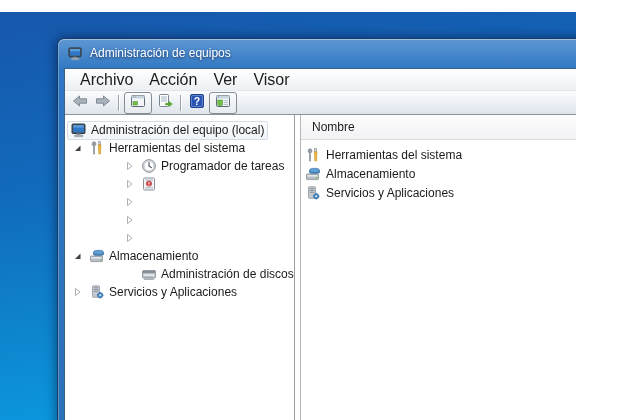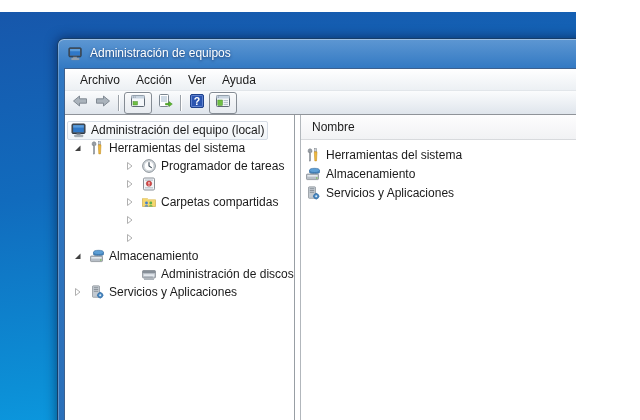--- a/index.html
+++ b/index.html
@@ -12,21 +12,21 @@
     border:1px solid #163d68;border-bottom:none;border-radius:7px 7px 0 0;
     background:linear-gradient(180deg,#5e97d2 0%,#2f77c2 8%,#2a6fb9 100%);
     box-shadow:0 0 12px rgba(0,10,40,.55), inset 0 1px 0 rgba(255,255,255,.4), inset 1px 0 0 rgba(255,255,255,.25);}
   .titlebar{height:28px;display:flex;align-items:center;padding-left:10px;gap:7px;}
   .title-text{color:#ffffff;font-size:12px;text-shadow:0 1px 3px rgba(0,10,50,.65);}
   .title-icon svg{display:block;}
   .window-body{position:absolute;top:29px;left:6px;right:0;bottom:0;background:#ffffff;
     border-left:1px solid #3d618f;border-top:1px solid #3d618f;}
   .menubar{height:21px;background:linear-gradient(#ffffff,#ecf0f4);display:flex;align-items:center;
     padding-left:7px;border-bottom:1px solid #e2e6ea;}
-  .menu-item{font-size:12px;color:#1b1b1b;padding:12px 8px;cursor:default;}
+  .menu-item{font-size:16px;color:#1b1b1b;padding:12px 8px;cursor:default;}
   .toolbar{height:23px;background:linear-gradient(#fbfcfd,#dfe5ec);display:flex;align-items:center;
     padding-left:3px;border-bottom:1px solid #8f9399;}
   .tb-plain{width:23px;height:20px;display:flex;align-items:center;justify-content:center;}
   .tb-btn{width:26px;height:20px;display:flex;align-items:center;justify-content:center;
     border:1px solid #858c94;border-radius:3px;background:linear-gradient(#f9fafb,#e7ebf0);
     box-shadow:inset 0 1px 0 #fff;margin:0 1px;}
   .tb-sep{width:1px;height:16px;background:#9ba1a8;box-shadow:1px 0 0 #fff;margin:0 4px;}
   .content{position:absolute;top:46px;left:0;right:0;bottom:0;display:flex;background:#fff;}
   .tree-panel{width:230px;border-right:1px solid #989ea4;padding-top:6px;box-sizing:border-box;overflow:hidden;}
   .splitter{width:5px;background:#ffffff;}
@@ -64,21 +64,21 @@
             <rect x="3.5" y="13" width="8.5" height="1.7" rx=".5" fill="#b3bac2" stroke="#7d868f" stroke-width=".5"></rect>
           </svg>
         </span>
       <span class="title-text">Administración de equipos</span>
     </div>
     <div class="window-body">
       <div class="menubar">
           <span class="menu-item">Archivo</span>
           <span class="menu-item">Acción</span>
           <span class="menu-item">Ver</span>
-          <span class="menu-item">Ayuda</span>
+          <span class="menu-item">Visor</span>
         </div>
       <div class="toolbar">
         <span class="tb-plain">
             <span><svg width="20" height="16" viewBox="0 0 20 16">
                 <path d="M9.5 3 L3.5 8 L9.5 13 L9.5 10.2 L16.5 10.2 L16.5 5.8 L9.5 5.8 Z" fill="#aab3bc" stroke="#79828c" stroke-width=".9"></path>
               </svg></span>
           </span>
         <span class="tb-plain">
             <span><svg width="20" height="16" viewBox="0 0 20 16">
                 <path d="M10.5 3 L16.5 8 L10.5 13 L10.5 10.2 L3.5 10.2 L3.5 5.8 L10.5 5.8 Z" fill="#aab3bc" stroke="#79828c" stroke-width=".9"></path>
@@ -192,33 +192,20 @@
                   </svg>
                 </span>
               </span>
             </div>
             <div class="tree-row level2">
               <span class="expander">
                 <svg width="10" height="10" viewBox="0 0 10 10">
                   <path d="M2.5 1.5 L7 5 L2.5 8.5 Z" fill="#ffffff" stroke="#b0b0b0"></path>
                 </svg>
               </span>
-              <span class="row-inner">
-                <span class="node-icon">
-                  <svg width="16" height="16" viewBox="0 0 16 16">
-                    <path d="M1.5 4.5 L1.5 12.5 L14.5 12.5 L14.5 5.8 L7.5 5.8 L6.2 4.5 Z" fill="#f5d76e" stroke="#c7a23f" stroke-width=".6"></path>
-                    <path d="M1.5 5 L6 5 L7.3 6.3 L14.5 6.3 L14.5 5.8 L7.5 5.8 L6.2 4.5 L1.5 4.5 Z" fill="#fae89e"></path>
-                    <circle cx="5.5" cy="9" r="1.4" fill="#3f7fd2"></circle>
-                    <path d="M3.6 12.4 C3.6 10.9 7.4 10.9 7.4 12.4 Z" fill="#3f7fd2"></path>
-                    <circle cx="9.8" cy="9" r="1.4" fill="#58b04c"></circle>
-                    <path d="M7.9 12.4 C7.9 10.9 11.7 10.9 11.7 12.4 Z" fill="#58b04c"></path>
-                  </svg>
-                </span>
-                <span class="node-label">Carpetas compartidas</span>
-              </span>
             </div>
             <div class="tree-row level2">
               <span class="expander">
                 <svg width="10" height="10" viewBox="0 0 10 10">
                   <path d="M2.5 1.5 L7 5 L2.5 8.5 Z" fill="#ffffff" stroke="#b0b0b0"></path>
                 </svg>
               </span>
             </div>
             <div class="tree-row level2">
               <span class="expander">

